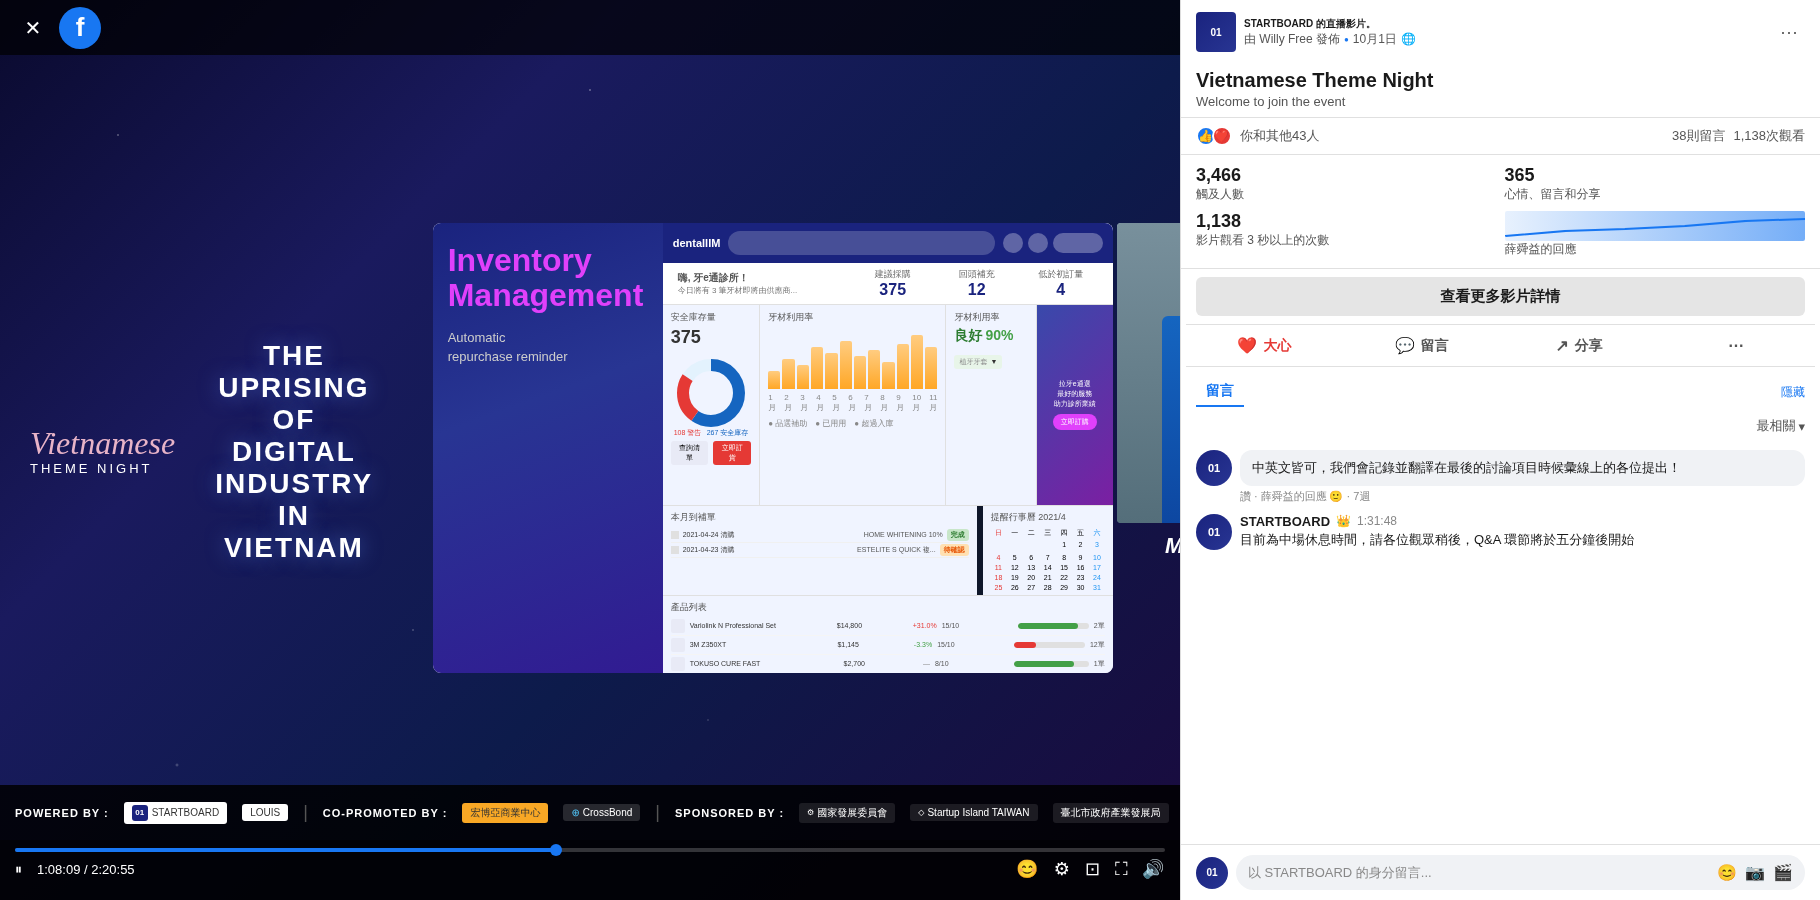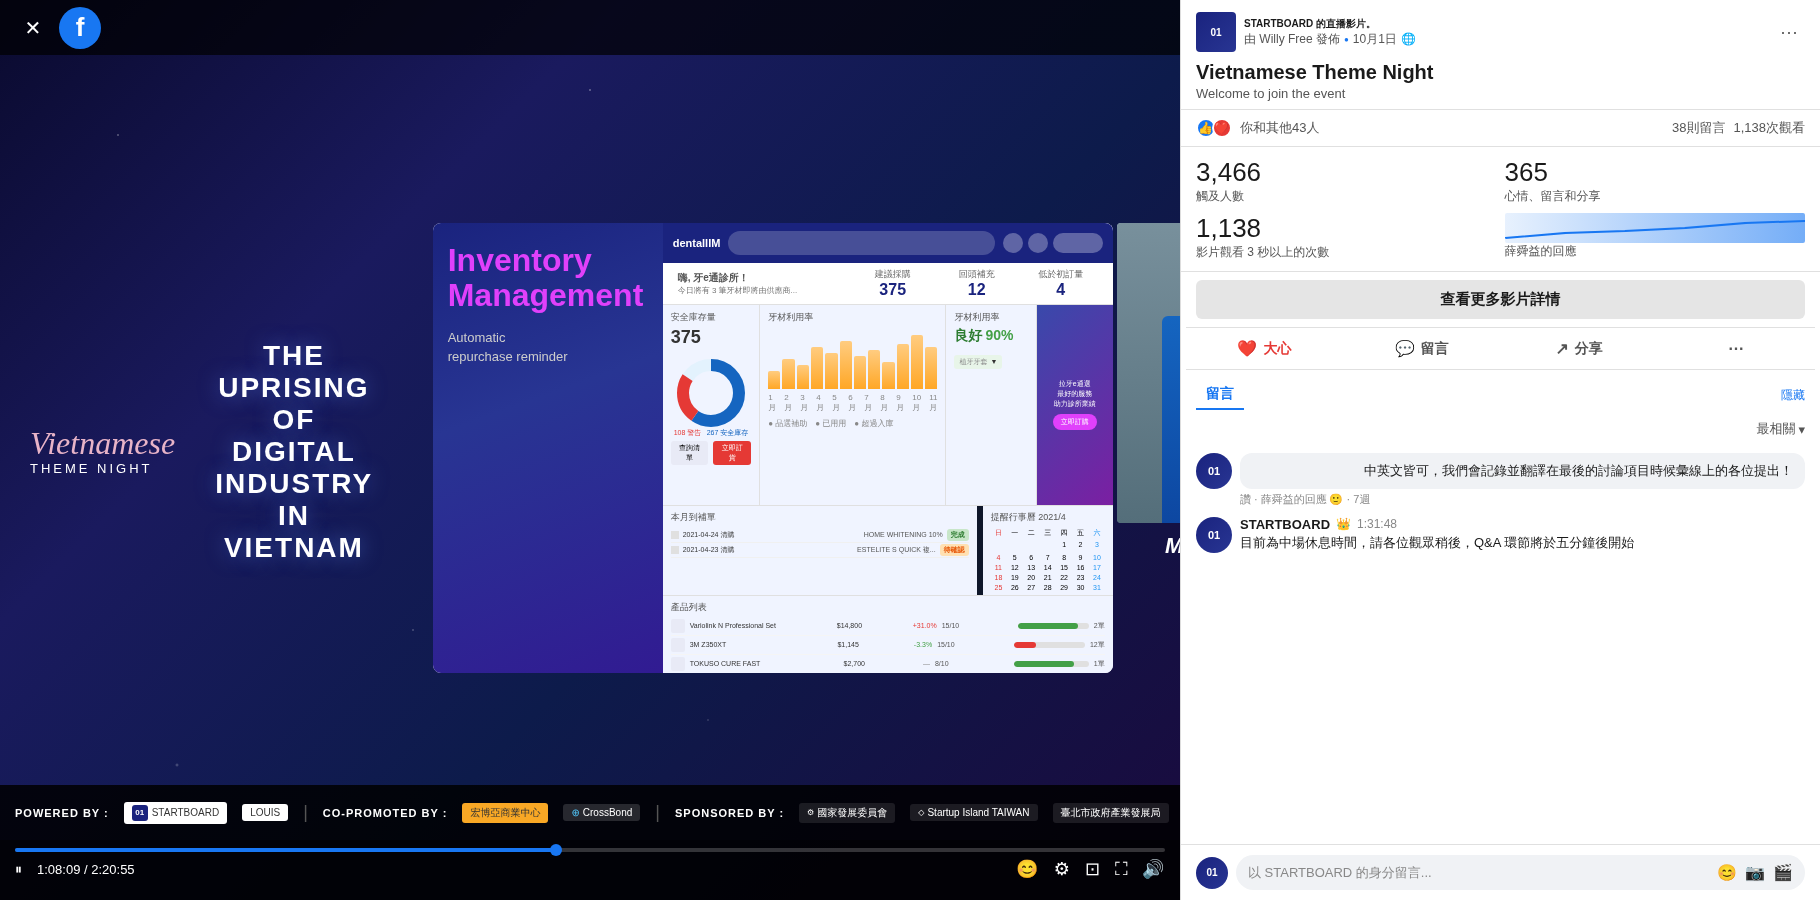--- a/index.html
+++ b/index.html
@@ -409,21 +409,21 @@
       display: flex; align-items: center; gap: 4px;
     }
     .sidebar-sub .dot { color: #1877f2; font-size: 8px; }
     .sidebar-more-btn {
       width: 32px; height: 32px;
       border: none; background: none; cursor: pointer;
       display: flex; align-items: center; justify-content: center;
       font-size: 18px; color: #555; border-radius: 50%;
     }
     .sidebar-title {
-      font-size: 20px; font-weight: 700; color: #1a1a1a; margin-top: 9px;
+      font-size: 20px; font-weight: 700; color: #1a1a1a; margin-top: 17px;
     }
     .sidebar-desc {
       font-size: 13px; color: #555; margin-top: 2px;
     }
 
     
     .reactions-row {
       display: flex; align-items: center; gap: 8px; padding: 8px 15px;
       border-bottom: 1px solid #e0e0e0;
     }
@@ -434,21 +434,21 @@
     .reaction-count { font-size: 13px; color: #555; flex: 1; }
     .comment-count { font-size: 13px; color: #555; }
     .share-count { font-size: 13px; color: #555; }
 
     
     .stats-grid {
       display: grid; grid-template-columns: 1fr 1fr; padding: 10px 15px;
       border-bottom: 1px solid #e0e0e0; gap: 8px;
     }
     .stat-item { }
-    .stat-value { font-size: 26px; font-weight: 400; color: #1a1a1a; }
+    .stat-value { font-size: 18px; font-weight: 700; color: #1a1a1a; }
     .stat-label { font-size: 12px; color: #555; }
 
     
     .detail-btn {
       margin: 8px 15px;
       padding: 10px;
       background: #e5e5e5;
       border: none; border-radius: 6px;
       font-size: 15px; font-weight: 600; color: #1a1a1a;
       cursor: pointer; width: calc(100% - 30px);
@@ -487,21 +487,21 @@
     }
     .comment-item {
       display: flex; gap: 8px;
     }
     .comment-avatar {
       width: 36px; height: 36px; border-radius: 50%;
       background: linear-gradient(135deg, #1a237e, #283593);
       flex-shrink: 0; display: flex; align-items: center; justify-content: center;
       color: #fff; font-size: 11px; font-weight: bold;
     }
-    .comment-content { flex: 1; text-align: right; }
+    .comment-content { flex: 1; }
     .comment-text {
       font-size: 13px; color: #1a1a1a; line-height: 1.5;
     }
     .comment-meta {
       font-size: 11px; color: #888; margin-top: 3px;
       display: flex; gap: 10px;
     }
     .comment-meta span { cursor: pointer; }
 
     .comment-bubble {

